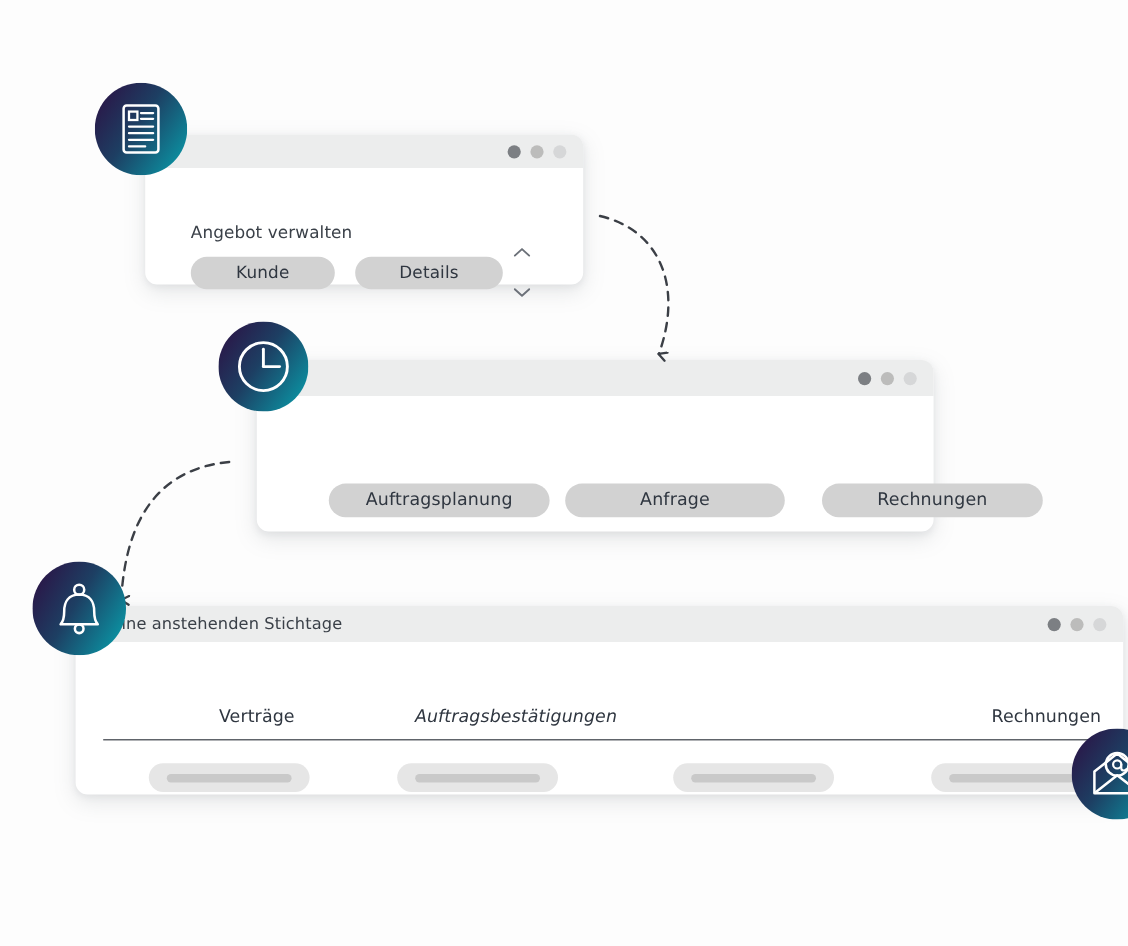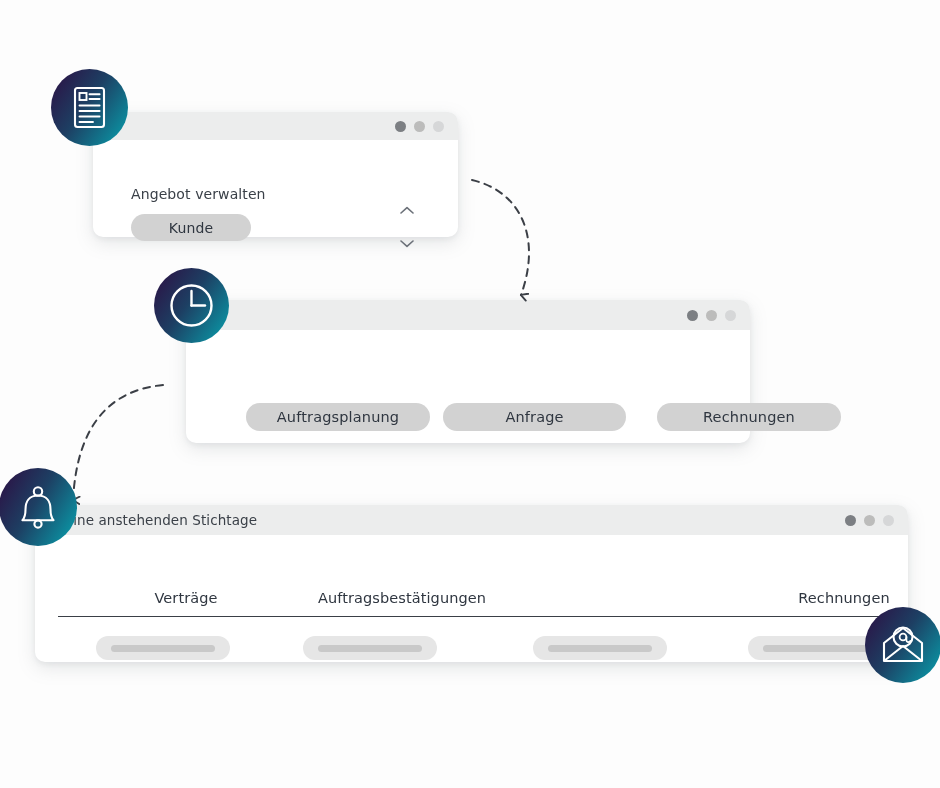--- a/index.html
+++ b/index.html
@@ -3,21 +3,21 @@
 <meta charset="utf-8">
 <style>
   html,body{margin:0;padding:0;}
   body{
     width:940px;height:788px;
     background:#fdfdfd;
     font-family:"DejaVu Sans", sans-serif;
     overflow:hidden;
     position:relative;
   }
-  .stage{position:absolute;inset:0;}
+  .stage{position:absolute;inset:0;margin-left:28px;}
 
   
   .window{position:absolute;border-radius:10px;background:#ffffff;
     box-shadow:0 6px 18px rgba(120,125,135,.18), 0 2px 5px rgba(120,125,135,.10);}
   .titlebar{height:28px;background:#eceded;border-radius:10px 10px 0 0;
     display:flex;align-items:center;}
   .titlebar.tall{height:30px;}
   .win-title{font-size:13.5px;color:#3a4048;margin-left:18px;letter-spacing:.1px;white-space:nowrap;}
   .dots{margin-left:auto;margin-right:14px;display:flex;gap:8px;align-items:center;}
   .dot{width:11px;height:11px;border-radius:50%;}
@@ -65,20 +65,21 @@
     <div class="titlebar">
       <div class="dots">
         <span class="dot d1"></span>
         <span class="dot d2"></span>
         <span class="dot d3"></span>
       </div>
     </div>
     <div class="wbody" style="height:97px;">
       <div class="section-label" style="left:38px;top:46px;">Angebot verwalten</div>
       <div class="pill" style="position:absolute;left:38px;top:74px;width:120px;">Kunde</div>
+      <div class="pill" style="position:absolute;left:175px;top:74px;width:123px;">Details</div>
       <div class="stepper" style="left:303px;top:66px;">
         <svg class="chev" viewBox="0 0 14 9">
           <path d="M1 7 L7 1.6 L13 7" fill="none" stroke="#6c7179" stroke-width="1.6" stroke-linecap="round" stroke-linejoin="round"></path>
         </svg>
         <svg class="chev" viewBox="0 0 14 9">
           <path d="M1 2 L7 7.4 L13 2" fill="none" stroke="#6c7179" stroke-width="1.6" stroke-linecap="round" stroke-linejoin="round"></path>
         </svg>
       </div>
     </div>
   </div>
@@ -102,21 +103,21 @@
     <div class="titlebar tall">
       <span class="win-title">Meine anstehenden Stichtage</span>
       <div class="dots">
         <span class="dot d1"></span>
         <span class="dot d2"></span>
         <span class="dot d3"></span>
       </div>
     </div>
     <div class="wbody" style="height:127px;">
       <div class="col-head" style="left:23px;top:55px;width:256px;">Verträge</div>
-      <div class="col-head" style="left:239px;top:55px;width:256px;">Auftragsbestätigungen</div>
+      <div class="col-head" style="left:239px;top:55px;width:256px;font-style:italic;">Auftragsbestätigungen</div>
       <div class="col-head" style="left:681px;top:55px;width:256px;">Rechnungen</div>
 
       <div class="divider" style="left:23px;top:81px;width:826px;"></div>
 
       <div class="ph" style="left:61px;top:101px;width:134px;">
         <span class="ph-bar"></span>
       </div>
       <div class="ph" style="left:268px;top:101px;width:134px;">
         <span class="ph-bar"></span>
       </div>

